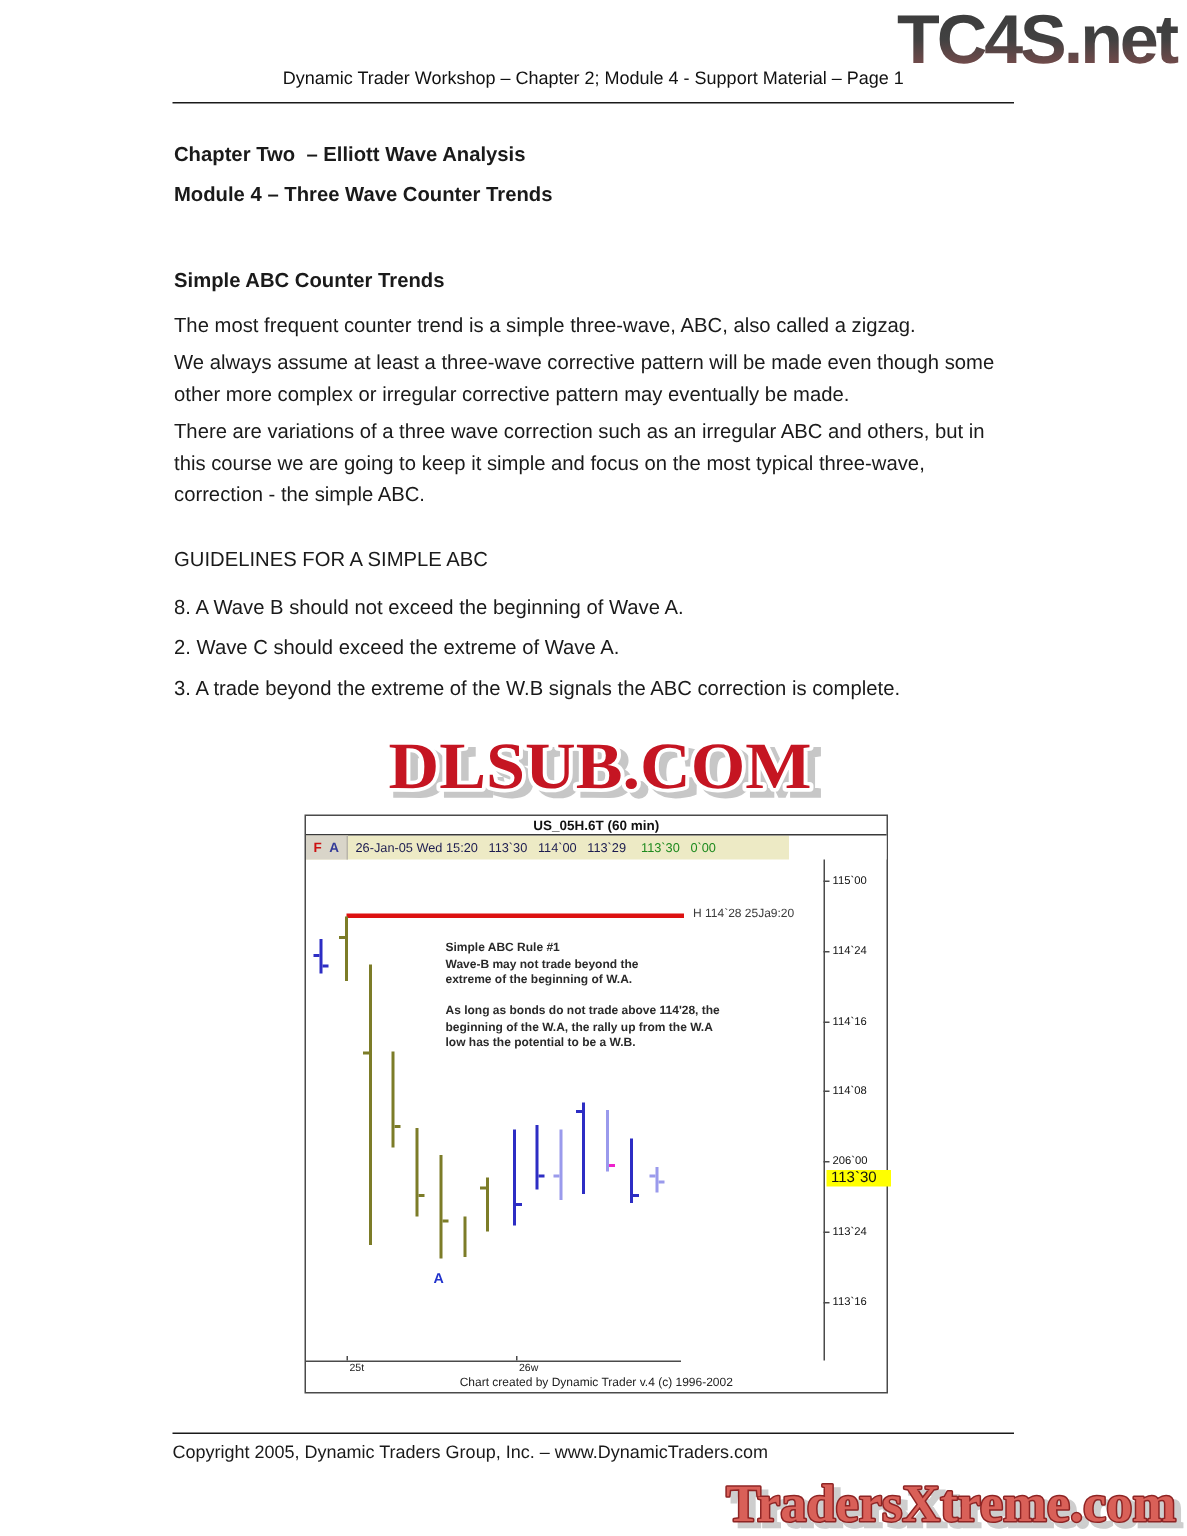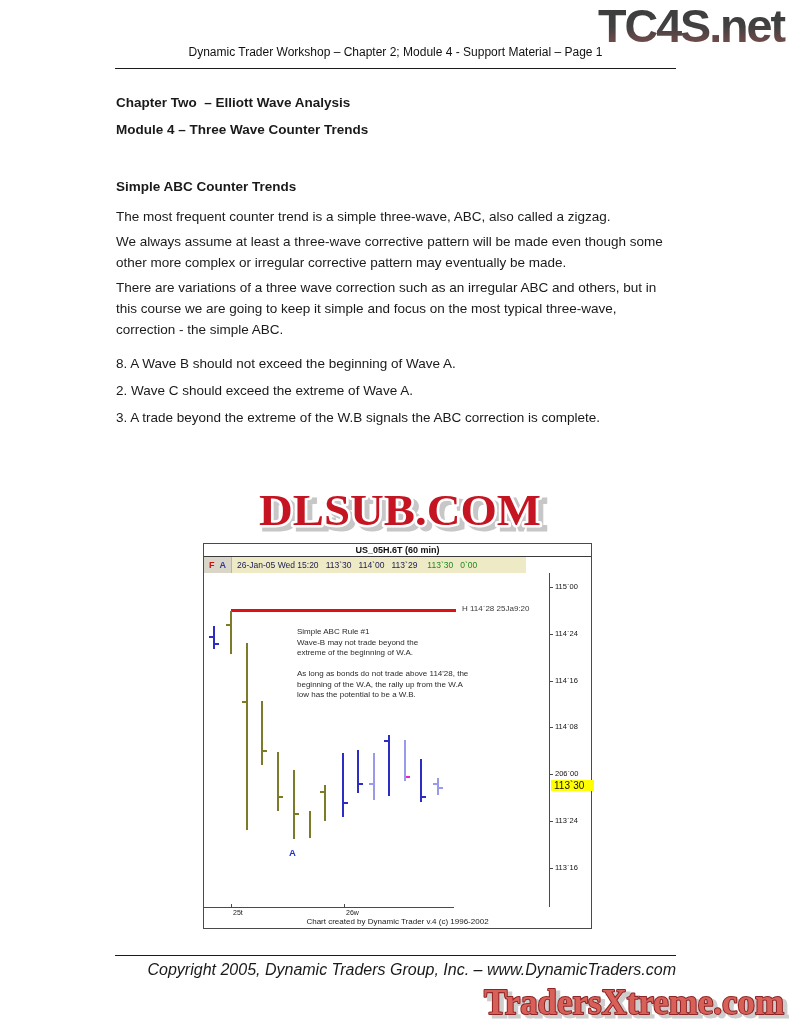--- a/index.html
+++ b/index.html
@@ -21,41 +21,41 @@
   .mt26{margin-top:26px!important} .mt10{margin-top:10px!important} .mt40{margin-top:40px!important}
   .mt11{margin-top:11px!important} .mt4{margin-top:4px!important} .mt24{margin-top:24px!important}
   .mt15{margin-top:15px!important}
   .plain { font-weight:normal!important; }
 
   
   .dlsub { position:absolute; left:248px; top:484px; }
 
   
   .footer-rule { position:absolute; left:115px; top:955px; width:561px; height:1px; background:#1a1a1a; }
-  .footer-text { position:absolute; left:115px; top:961px; width:561px; text-align:right; font-size:16px;font-style:italic; }
+  .footer-text { position:absolute; left:115px; top:961px; width:561px; text-align:left; font-size:12px; }
   .txtreme-logo { position:absolute; left:478px; top:981px; }
 
   
   .chart { position:absolute; left:203px; top:543px; width:389px; height:386px;
            border:1px solid #4a4a4a; box-sizing:border-box; background:#fff; }
   .chart-title { height:12px; line-height:12px; text-align:center; font-size:9px; font-weight:bold; color:#111; }
   .chart-toolbar { position:relative; height:16px; border-top:1px solid #3a3a3a;
                    background:linear-gradient(90deg,#edeac5 0,#edeac5 322px,#ffffff 322px);
                    display:flex; align-items:center; font-size:8.5px; }
   .tb-btns { display:flex; gap:5px; background:#d9d5c9; height:100%; align-items:center;
              padding:0 5px; font-weight:bold; font-size:9px; border-right:1px solid #b9b5a9; }
   .tb-f { color:#cc1111; } .tb-a { color:#333a99; }
   .quote-navy { margin-left:5px; color:#1c1c50; white-space:pre; }
   .quote-green { margin-left:10px; color:#1e8a1e; white-space:pre; }
   .chart-plot { position:absolute; left:0; top:29px; width:387px; height:334px; }
   .axis-v { position:absolute; left:345px; top:0; width:1px; height:334px; background:#4a4a4a; }
   .pm { position:absolute; }
   .y-label { font-size:7.5px; color:#111; white-space:pre; }
   .y-highlight { font-size:10px; color:#111; width:40px; height:11px; line-height:11px; padding-left:3px; }
-  .annotation { position:absolute; left:93px; top:54px; font-size:8px; font-weight:normal;
+  .annotation { position:absolute; left:93px; top:54px; font-size:8px; font-weight:bold;
                 line-height:10.5px; color:#2a2a2a; white-space:pre; }
   .red-label { font-size:8px; color:#3a3a3a; white-space:pre; }
   .wave-a { position:absolute; left:85px; top:274px; font-size:9.5px; font-weight:bold; color:#2233cc; }
   .chart-bottom { position:absolute; left:0; top:363px; width:387px; height:21px; }
   .x-line { position:absolute; left:0; top:0; width:250px; height:1px; background:#4a4a4a; }
   .x-tick { position:absolute; width:1px; height:3px; top:-3px; background:#4a4a4a; }
   .x-tick-label { position:absolute; top:2px; font-size:7px; color:#222; white-space:pre; }
   .credit { position:absolute; left:0; top:10px; width:100%; text-align:center; font-size:8px; color:#222; }
 </style>
 </head>
@@ -78,20 +78,21 @@
   <div class="doc-header">Dynamic Trader Workshop – Chapter 2; Module 4 - Support Material – Page 1</div>
   <div class="header-rule"></div>
 
   <div class="doc-body">
     <p class="hd mt26">Chapter Two  – Elliott Wave Analysis</p>
     <p class="hd mt10">Module 4 – Three Wave Counter Trends</p>
     <p class="hd mt40">Simple ABC Counter Trends</p>
     <p class="para mt11">The most frequent counter trend is a simple three-wave, ABC, also called a zigzag.</p>
     <p class="para mt4">We always assume at least a three-wave corrective pattern will be made even though some other more complex or irregular corrective pattern may eventually be made.</p>
     <p class="para mt4">There are variations of a three wave correction such as an irregular ABC and others, but in this course we are going to keep it simple and focus on the most typical three-wave, correction - the simple ABC.</p>
+    <p class="hd plain mt24">GUIDELINES FOR A SIMPLE ABC</p>
     <p class="hd plain mt15">8. A Wave B should not exceed the beginning of Wave A.</p>
     <p class="hd plain mt10">2. Wave C should exceed the extreme of Wave A.</p>
     <p class="hd plain mt10">3. A trade beyond the extreme of the W.B signals the ABC correction is complete.</p>
   </div>
 
   <svg class="dlsub" width="304" height="54">
     <text x="152" y="41" text-anchor="middle" font-family="Liberation Serif, serif" font-size="44" font-weight="bold" textLength="282" lengthAdjust="spacingAndGlyphs" fill="#9a9a9a" stroke="#9a9a9a" stroke-width="5" transform="translate(5,4)" opacity="0.55">DLSUB.COM</text>
     <text x="152" y="41" text-anchor="middle" font-family="Liberation Serif, serif" font-size="44" font-weight="bold" textLength="282" lengthAdjust="spacingAndGlyphs" fill="#c51522" stroke="#ffffff" stroke-width="5" paint-order="stroke" stroke-linejoin="round">DLSUB.COM</text>
   </svg>
 

